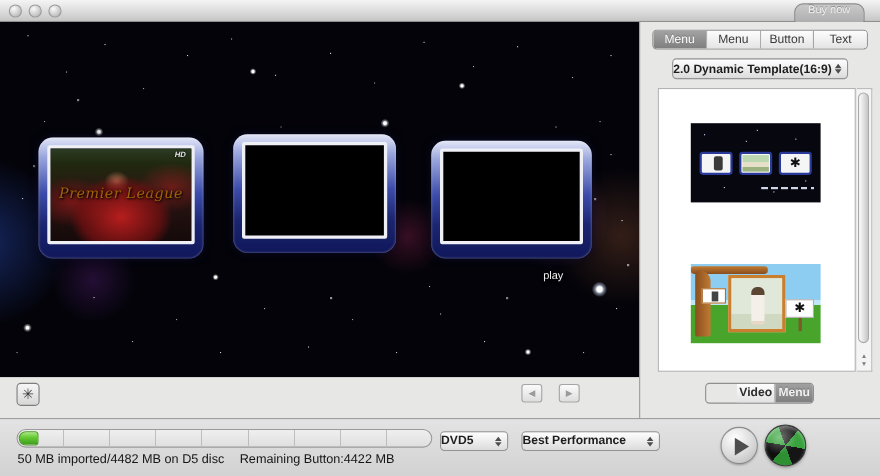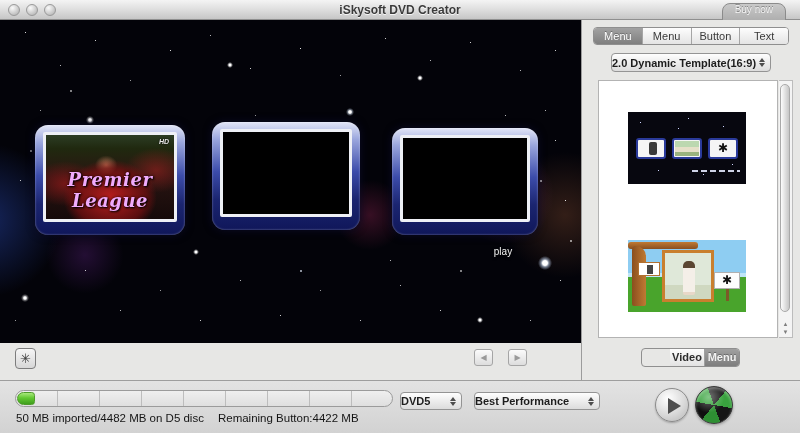--- a/index.html
+++ b/index.html
@@ -66,22 +66,22 @@
   .frame1 { left:35px; top:105px; width:150px; height:110px; }
   .frame2 { left:212px; top:102px; width:148px; height:108px; }
   .frame3 { left:392px; top:108px; width:146px; height:107px; }
   .montage { position:absolute; inset:0; background:
       radial-gradient(ellipse 60px 48px at 50% 74%, rgba(190,30,30,.95), rgba(125,16,18,.65) 60%, transparent 78%),
       radial-gradient(ellipse 16px 14px at 47% 36%, rgba(205,130,95,.85), transparent 70%),
       radial-gradient(ellipse 45px 30px at 15% 58%, rgba(150,25,25,.7), transparent 75%),
       radial-gradient(ellipse 42px 30px at 86% 42%, rgba(145,32,30,.65), transparent 75%),
       linear-gradient(180deg,#2c3c24 0%,#20290f 16%,#2a1512 48%,#150a0a 100%); }
   .clip-title { position:absolute; left:0; right:0; top:40%; text-align:center;
-    font-family:"DejaVu Serif", serif; font-style:italic; font-weight:bold; font-size:18px;
-    color:#f0abfc; text-shadow:1px 1px 2px #000, 0 0 3px rgba(0,0,0,.8); letter-spacing:.5px; }
+    font-family:"DejaVu Serif", serif; font-style:italic; font-weight:normal; font-size:13px;
+    color:#a16207; text-shadow:1px 1px 2px #000, 0 0 3px rgba(0,0,0,.8); letter-spacing:.5px; }
   .hd-badge { position:absolute; top:3px; right:5px; font-size:7px; font-weight:bold; font-style:italic;
     color:#e8e8e8; text-shadow:0 0 2px #000; }
   .play-label { position:absolute; left:478px; top:226px; width:50px; text-align:center;
     color:#f2f2f2; font-size:10px; text-shadow:0 1px 3px #000; }
 
   
   .toolbelt { position:absolute; left:0; top:343px; width:581px; height:37px; background:#e7e7e5; }
   .gear-btn { position:absolute; left:15px; top:5px; width:21px; height:21px; border:1px solid #7d7d7d;
     border-radius:4px; background:linear-gradient(180deg,#f6f6f6,#d7d7d7);
     color:#3c3c3c; font-size:13px; line-height:19px; text-align:center; }
@@ -179,21 +179,20 @@
 </style>
 </head>
 <body>
 
 <div class="window">
 
   <div class="titlebar">
     <div class="tl-btn tl-close"></div>
     <div class="tl-btn tl-min"></div>
     <div class="tl-btn tl-zoom"></div>
-    <div class="title">iSkysoft DVD Creator</div>
     <div class="buynow">Buy now</div>
   </div>
 
   <div class="preview">
     <div class="stars-a"></div>
     <div class="stars-b"></div>
 
     <div class="frame frame1">
       <div class="screen">
         <div class="montage"></div>

